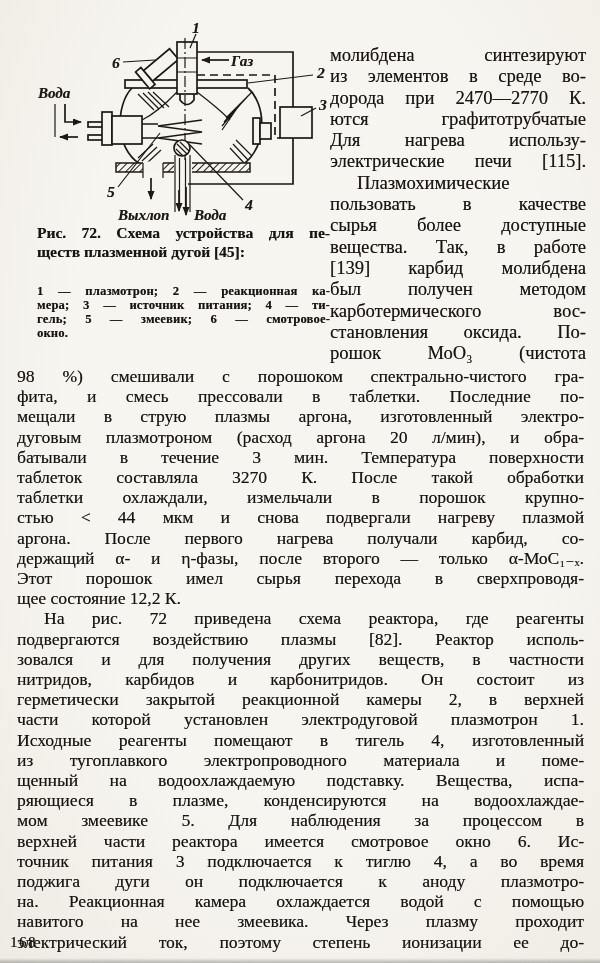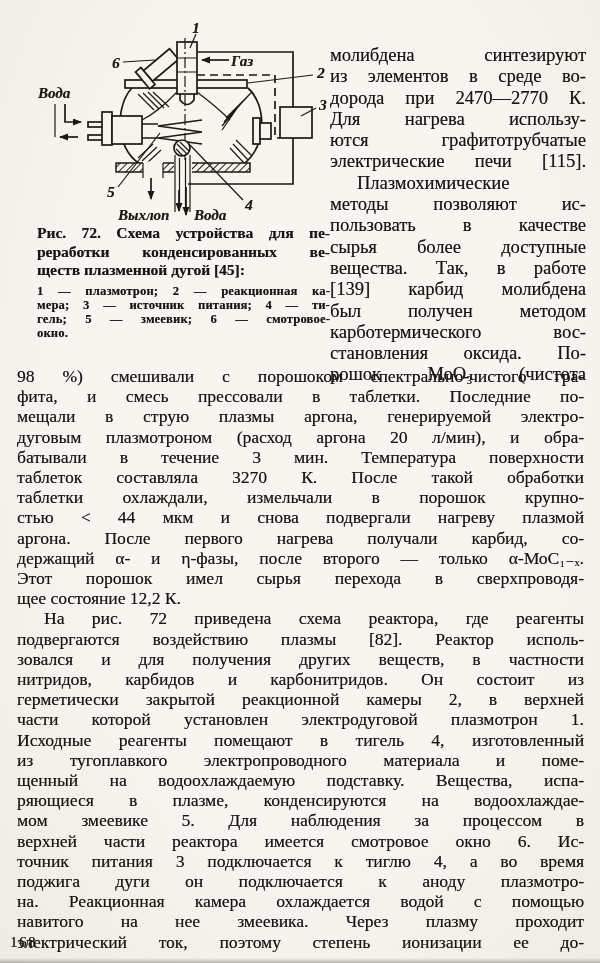--- a/index.html
+++ b/index.html
@@ -136,52 +136,50 @@
       <text class="fnum" x="225" y="202">4</text>
       <text class="fnum" x="87" y="189">5</text>
       <text class="fnum" x="92" y="60">6</text>
     </svg>
   </div>
 
   <div class="rcol">
       <div class="ln">молибдена синтезируют</div>
       <div class="ln">из элементов в среде во-</div>
       <div class="ln">дорода при 2470—2770 К.</div>
+      <div class="ln">ются графитотрубчатые</div>
       <div class="ln">Для нагрева использу-</div>
-      <div class="ln">ются графитотрубчатые</div>
       <div class="ln">электрические печи [115].</div>
       <div class="ln ind">Плазмохимические</div>
-      <div class="ln">методы позволяют ис-</div>
       <div class="ln">пользовать в качестве</div>
       <div class="ln">сырья более доступные</div>
       <div class="ln">вещества. Так, в работе</div>
       <div class="ln">[139] карбид молибдена</div>
       <div class="ln">был получен методом</div>
       <div class="ln">карботермического вос-</div>
       <div class="ln">становления оксида. По-</div>
       <div class="ln">рошок МоО₃ (чистота</div>
     </div>
 
   <div class="cap">
       <div class="ln">Рис. 72. Схема устройства для пе-</div>
-      <div class="ln">реработки конденсированных ве-</div>
       <div class="ln end">ществ плазменной дугой [45]:</div>
     </div>
 
   <div class="leg">
       <div class="ln">1 — плазмотрон; 2 — реакционная ка-</div>
       <div class="ln">мера; 3 — источник питания; 4 — ти-</div>
       <div class="ln">гель; 5 — змеевик; 6 — смотровое-</div>
       <div class="ln end">окно.</div>
     </div>
 
   <div class="main">
       <div class="ln">98 %) смешивали с порошоком спектрально-чистого гра-</div>
       <div class="ln">фита, и смесь прессовали в таблетки. Последние по-</div>
-      <div class="ln">мещали в струю плазмы аргона, генерируемой электро-</div>
+      <div class="ln">мещали в струю плазмы аргона, изготовленный электро-</div>
       <div class="ln">дуговым плазмотроном (расход аргона 20 л/мин), и обра-</div>
       <div class="ln">батывали в течение 3 мин. Температура поверхности</div>
       <div class="ln">таблеток составляла 3270 К. После такой обработки</div>
       <div class="ln">таблетки охлаждали, измельчали в порошок крупно-</div>
       <div class="ln">стью &lt; 44 мкм и снова подвергали нагреву плазмой</div>
       <div class="ln">аргона. После первого нагрева получали карбид, со-</div>
       <div class="ln">держащий α- и η-фазы, после второго — только α-МоС₁₋ₓ.</div>
       <div class="ln">Этот порошок имел сырья перехода в сверхпроводя-</div>
       <div class="ln end">щее состояние 12,2 К.</div>
       <div class="ln ind">На рис. 72 приведена схема реактора, где реагенты</div>

